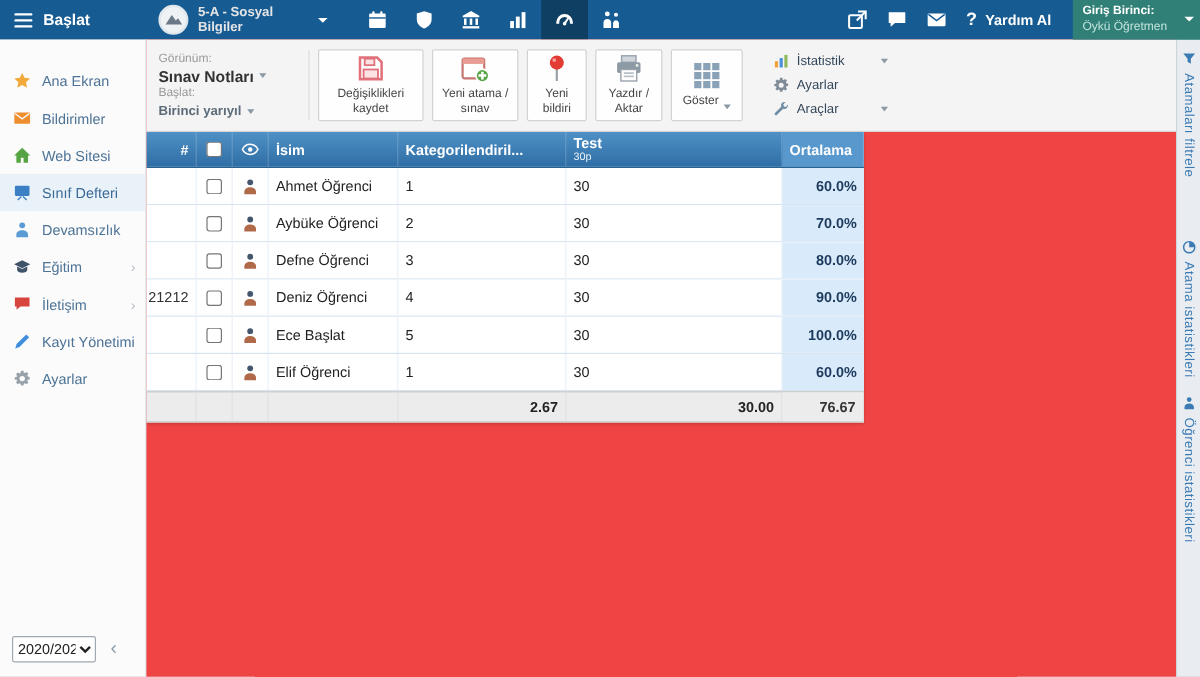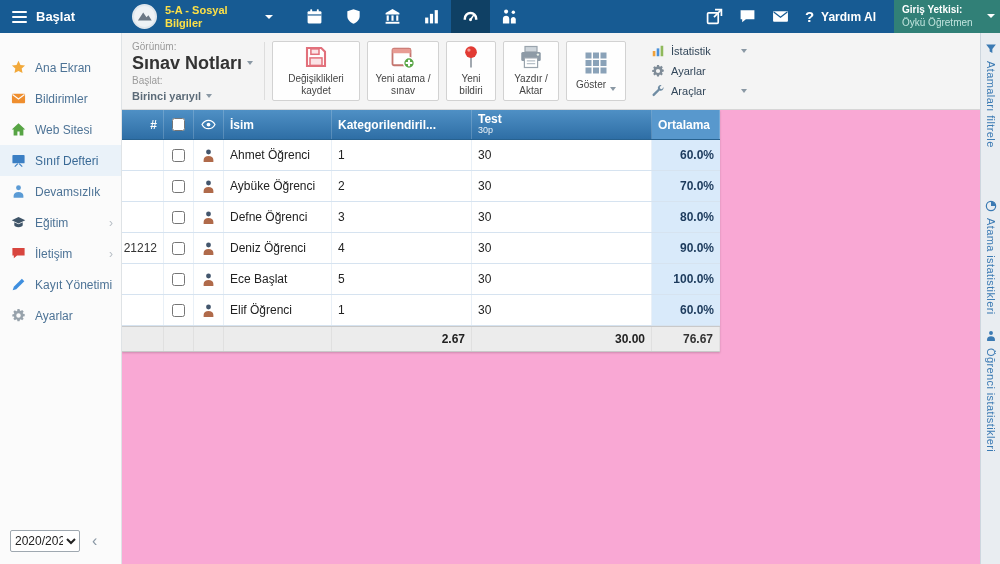--- a/index.html
+++ b/index.html
@@ -6,21 +6,21 @@
   html,body{width:1000px;height:564px}
   body{font-family:"Liberation Sans","DejaVu Sans",sans-serif;background:#d9e2ea;overflow:hidden}
   .app{display:flex;flex-direction:column;width:1000px;height:564px}
 
   
   .topbar{height:33px;flex:0 0 33px;background:#175b93;color:#fff;display:flex;align-items:center}
   .tb-start{display:flex;align-items:center;gap:9px;width:122px;padding:0 12px;background:none;border:0;color:#fff;font-weight:bold;font-size:13px;cursor:pointer;font-family:inherit}
   .burger i{display:block;width:15px;height:2px;background:#fff;border-radius:1px}
   .burger i+i{margin-top:3px}
   .logo{width:25px;height:25px;border-radius:50%;background:#eef2f5;border:2px solid #dfe6ec;display:flex;align-items:center;justify-content:center;margin:0 8px 0 10px;cursor:pointer;flex:0 0 25px}
-  .class-btn{display:flex;align-items:center;gap:20px;background:none;border:0;color:#fde047;cursor:pointer;font-family:inherit;text-align:left}
+  .class-btn{display:flex;align-items:center;gap:20px;background:none;border:0;color:#e5e5e5;cursor:pointer;font-family:inherit;text-align:left}
   .class-btn .txt{font-size:11px;font-weight:bold;line-height:1.15;width:80px}
   .caret{width:0;height:0;border-left:4px solid transparent;border-right:4px solid transparent;border-top:4px solid #fff;display:inline-block}
   .caret.gray{border-top-color:#8a98a4}
   .caret.sm{border-left-width:3px;border-right-width:3px;border-top-width:4px}
   .apps{display:flex;margin-left:22px;height:33px}
   .app-btn{width:39px;height:33px;border:0;background:none;color:#fff;display:flex;align-items:center;justify-content:center;cursor:pointer}
   .app-btn svg{width:17px;height:17px}
   .app-btn.active{background:#0f4064}
   .tb-right{margin-left:auto;display:flex;align-items:center;gap:16px;height:33px}
   .tb-ic{background:none;border:0;color:#fff;cursor:pointer;display:flex;align-items:center}
@@ -41,25 +41,25 @@
   .side-item .ic svg{width:15px;height:15px}
   .side-item .lbl{flex:1;white-space:nowrap}
   .chev{color:#b7bec5;font-size:12px;line-height:1}
   .chev::after{content:"›"}
   .side-foot{margin-top:auto;display:flex;align-items:center;gap:12px;padding:10px 10px 12px}
   .year{font-size:12px;width:70px;height:22px;border:1px solid #9fa8b0;border-radius:2px;background:#fff;color:#222;font-family:inherit;cursor:pointer}
   .collapse{background:none;border:0;color:#8a98a5;font-size:16px;cursor:pointer;line-height:1}
   .collapse::after{content:"‹"}
 
   
-  .main{flex:1;display:flex;flex-direction:column;background:#f9a8d4;min-width:0}
+  .main{flex:1;display:flex;flex-direction:column;background:#ef4444;min-width:0}
   .toolbar{height:77px;flex:0 0 77px;background:#f4f4f4;border-bottom:1px solid #d6d6d6;display:flex;align-items:center;padding:0 10px;gap:7px}
   .viewblk{display:flex;flex-direction:column;gap:1px;min-width:118px;padding-right:4px}
   .mini{font-size:10px;color:#9a9a9a}
-  .bigval{display:flex;align-items:center;gap:5px;font-size:18px;font-weight:bold;color:#333;cursor:pointer;background:none;border:0;font-family:inherit;padding:0}
+  .bigval{display:flex;align-items:center;gap:5px;font-size:13px;font-weight:bold;color:#333;cursor:pointer;background:none;border:0;font-family:inherit;padding:0}
   .medval{display:flex;align-items:center;gap:5px;font-size:11px;font-weight:bold;color:#5c6b78;cursor:pointer;background:none;border:0;font-family:inherit;padding:0;margin-top:3px}
   .vsep{width:1px;height:58px;background:#ddd}
   .tool-btn{display:flex;flex-direction:column;align-items:center;justify-content:center;gap:4px;height:60px;padding:4px 6px;background:#fefefe;border:1px solid #d2d2d2;border-radius:2px;font-size:10px;color:#444;cursor:pointer;font-family:inherit;line-height:1.2;text-align:center}
   .tool-btn svg{width:24px;height:24px;flex:0 0 24px}
   .w-save{width:88px}.w-new{width:72px}.w-notice{width:50px}.w-print{width:56px}.w-show{width:60px}
   .show-lbl{display:flex;align-items:flex-end;gap:4px}
   .menu-stack{display:flex;flex-direction:column;gap:4px;margin-left:16px}
   .menu-row{display:flex;align-items:center;gap:6px;background:none;border:0;font-size:11px;color:#33475a;cursor:pointer;font-family:inherit;padding:1px 2px;width:100px}
   .menu-row svg{width:14px;height:14px}
   .menu-row .mcaret{margin-left:auto}
@@ -186,21 +186,21 @@
         <svg viewBox="0 0 16 16">
             <rect x="1" y="3" width="14" height="10" rx="1" fill="currentColor"></rect>
             <path d="M1.6 3.8L8 8.6l6.4-4.8" fill="none" stroke="#175b93" stroke-width="1.2"></path>
           </svg>
       </button>
       <button class="help">
         <span class="help-q">?</span>
         <span>Yardım Al</span>
       </button>
       <div class="login">
-        <span class="l1">Giriş Yetkisi:</span>
+        <span class="l1">Giriş Birinci:</span>
         <span class="l2">Öykü Öğretmen</span>
         <span class="caret"></span>
       </div>
     </div>
   </header>
 
   <div class="layout">
 
     <aside class="sidebar">
       <button class="side-item">

